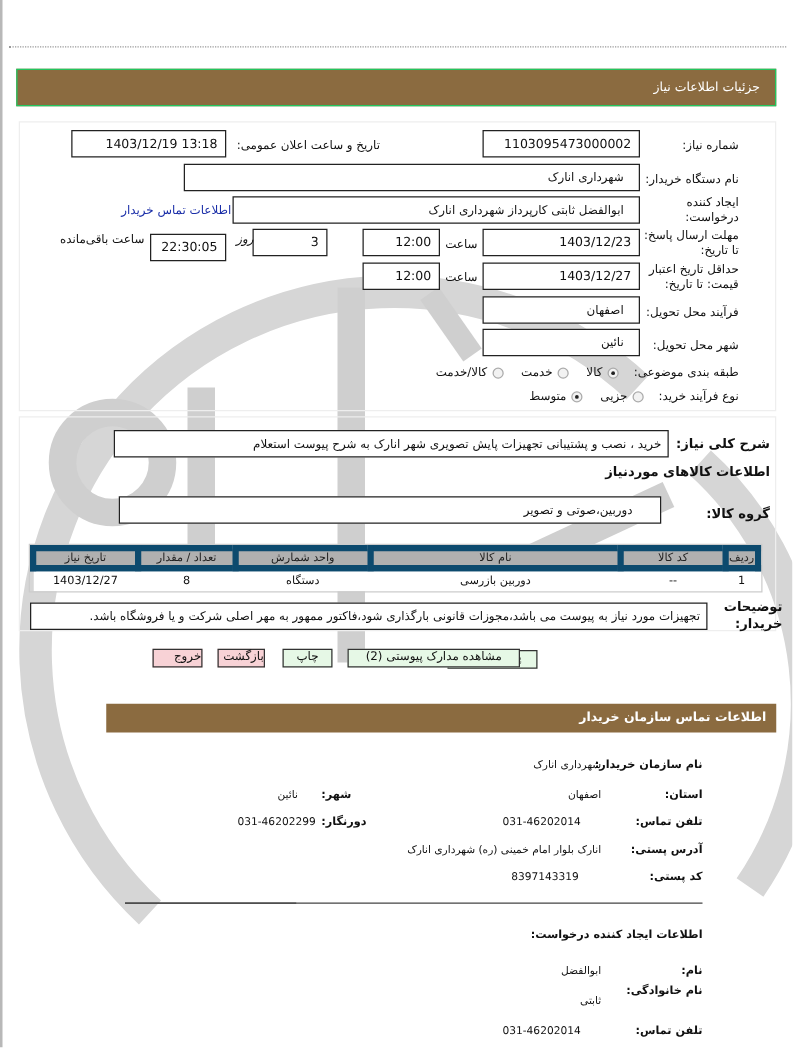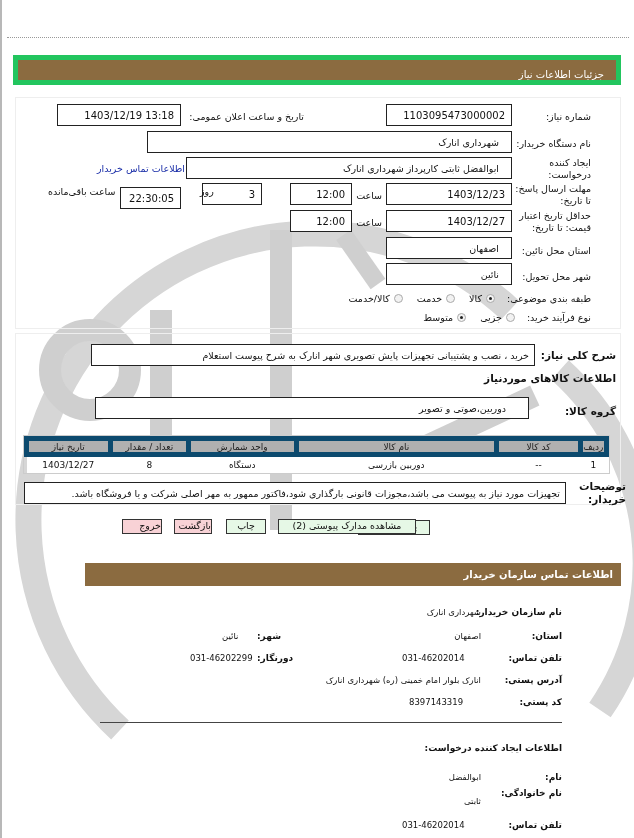--- a/index.html
+++ b/index.html
@@ -1,21 +1,21 @@
 <!DOCTYPE html>
 <html><head>
 <meta charset="utf-8">
 <style>
   * { box-sizing: border-box; margin: 0; padding: 0; }
   html, body { width: 634px; height: 838px; overflow: hidden; background: #fff; }
   body { font-family: "DejaVu Sans", sans-serif; font-size: 9px; color: #111; position: relative; direction: rtl; }
   .left-rule { position: absolute; left: 0; top: 0; width: 2px; height: 838px; background: #b8b8b8; }
   .top-dots { position: absolute; left: 7px; right: 5px; top: 37px; border-top: 1px dotted #999; }
   .watermark { position: absolute; left: 0; top: 190px; width: 634px; height: 560px; pointer-events: none; z-index: 0; }
-  .header-bar { position: absolute; left: 13px; right: 13px; top: 55px; height: 30px; background: #8b6b40; border: 5px solid #22c55e; color: #fff; font-size: 10px; padding-right: 12px; line-height: 30px; z-index: 2; }
+  .header-bar { position: absolute; left: 13px; right: 13px; top: 55px; height: 30px; background: #8b6b40; border: 1px solid #22c55e; color: #fff; font-size: 10px; padding-right: 12px; line-height: 30px; z-index: 2; }
   .panel { position: absolute; left: 15px; right: 13px; top: 97px; height: 232px; border: 1px solid #eee; z-index: 1; }
   .panel2 { position: absolute; left: 15px; right: 13px; top: 333px; height: 172px; border: 1px solid #eee; z-index: 1; }
   .abs { position: absolute; z-index: 3; }
   .lbl { font-size: 9.5px; white-space: nowrap; color: #111; }
   .field { position: absolute; z-index: 3; border: 1px solid #222; background: #fff; font-size: 10px; padding: 0 6px; display: flex; align-items: center; white-space: nowrap; overflow: hidden; }
   .field.ltr { direction: ltr; justify-content: flex-end; }
   .field.rtl { direction: rtl; justify-content: flex-start; font-size: 9.5px; }
   .link { color: #1a2ea8; font-size: 9.5px; cursor: pointer; }
   .radio { display: inline-block; width: 9px; height: 9px; border: 1px solid #aaa; border-radius: 50%; background: #f2f2f2; vertical-align: middle; margin-left: 4px; position: relative; }
   .radio.on::after { content: ""; position: absolute; left: 2px; top: 2px; width: 3px; height: 3px; background: #222; border-radius: 50%; }
@@ -71,30 +71,30 @@
 
 <span class="abs lbl" style="right:43px;top:157px;width:70px;white-space:normal;line-height:12px;">ایجاد کننده درخواست:</span>
 <div class="field rtl" style="left:186px;width:326px;top:157px;height:22px;padding-right:12px;text-align:center;">ابوالفضل ثابتی کارپرداز شهرداری انارک</div>
 <span class="abs link" style="left:97px;top:163px;">اطلاعات تماس خریدار</span>
 
 <span class="abs lbl" style="right:43px;top:183px;width:78px;white-space:normal;line-height:12px;">مهلت ارسال پاسخ: تا تاریخ:</span>
 <div class="field ltr" style="left:386px;width:126px;top:183px;height:22px;">1403/12/23</div>
 <span class="abs lbl" style="right:252px;top:190px;">ساعت</span>
 <div class="field ltr" style="left:290px;width:62px;top:183px;height:22px;">12:00</div>
 <div class="field ltr" style="left:202px;width:60px;top:183px;height:22px;">3</div>
-<span class="abs lbl" style="left:200px;top:186px;">روز</span>
+<span class="abs lbl" style="left:189px;top:186px;font-style:italic;">روز</span>
 <div class="field ltr" style="left:120px;width:61px;top:187px;height:22px;">22:30:05</div>
 <span class="abs lbl" style="left:48px;top:186px;">ساعت باقی‌مانده</span>
 
 <span class="abs lbl" style="right:43px;top:210px;width:80px;white-space:normal;line-height:12px;">حداقل تاریخ اعتبار قیمت: تا تاریخ:</span>
 <div class="field ltr" style="left:386px;width:126px;top:210px;height:22px;">1403/12/27</div>
 <span class="abs lbl" style="right:252px;top:217px;">ساعت</span>
 <div class="field ltr" style="left:290px;width:62px;top:210px;height:22px;">12:00</div>
 
-<span class="abs lbl" style="right:43px;top:245px;">استان محل نائین:</span>
+<span class="abs lbl" style="right:43px;top:245px;">فرآیند محل تحویل:</span>
 <div class="field rtl" style="left:386px;width:126px;top:237px;height:22px;padding-right:12px;">اصفهان</div>
 <span class="abs lbl" style="right:43px;top:271px;">شهر محل تحویل:</span>
 <div class="field rtl" style="left:386px;width:126px;top:263px;height:22px;padding-right:12px;">نائین</div>
 
 <div class="abs" style="right:43px;top:293px;display:flex;align-items:center;">
   <span class="lbl" style="margin-left:12px;">طبقه بندی موضوعی:</span>
   <span class="opt">
       <span class="radio on"></span>
       <span>کالا</span>
     </span>

